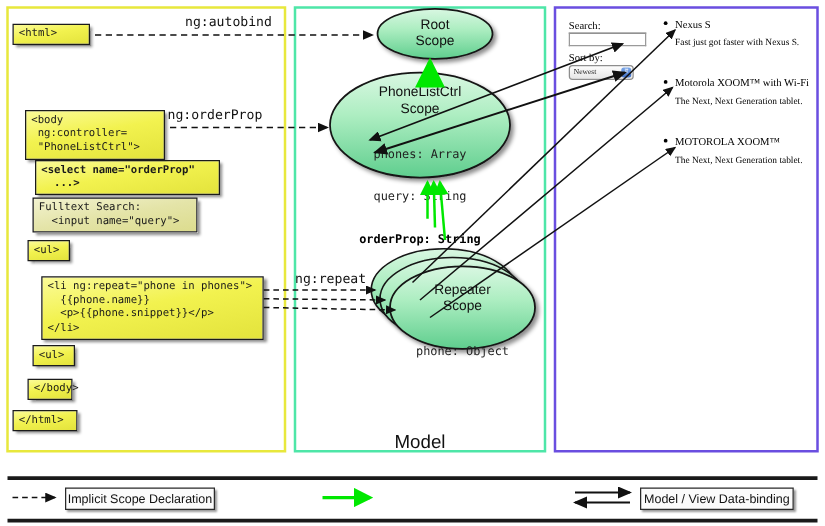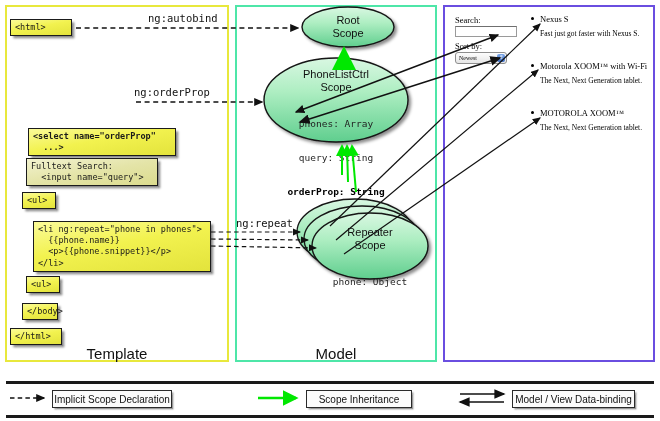--- a/index.html
+++ b/index.html
@@ -242,20 +242,23 @@
       <path d="M296,112 L498,35" stroke="#111" stroke-width="1.4" fill="none" marker-end="url(#arrowBlack)" marker-start="url(#arrowBlackStart)"></path>
       <path d="M300,122 L500,58" stroke="#111" stroke-width="1.6" fill="none" marker-end="url(#arrowBlack)" marker-start="url(#arrowBlackStart)"></path>
       <path d="M330,226 L540,24" stroke="#111" stroke-width="1.2" fill="none" marker-end="url(#arrowBlack)"></path>
       <path d="M336,240 L538,70" stroke="#111" stroke-width="1.2" fill="none" marker-end="url(#arrowBlack)"></path>
       <path d="M344,254 L540,118" stroke="#111" stroke-width="1.2" fill="none" marker-end="url(#arrowBlack)"></path>
     </g>
   </svg>
 
   <div class="codebox" style="left:10px; top:19px; width:62px;">&lt;html&gt;</div>
 
+  <div class="codebox" style="left:20px; top:88px; width:112px;">&lt;body
+ ng:controller=
+ "PhoneListCtrl"&gt;</div>
 
   <div class="codebox bold" style="left:28px; top:128px; width:148px;">&lt;select name="orderProp"
   ...&gt;</div>
 
   <div class="codebox grey" style="left:26px; top:158px; width:132px;">Fulltext Search:
   &lt;input name="query"&gt;</div>
 
   <div class="codebox" style="left:22px; top:192px; width:34px;">&lt;ul&gt;</div>
 
   <div class="codebox" style="left:33px; top:221px; width:178px;">&lt;li ng:repeat="phone in phones"&gt;
@@ -316,30 +319,28 @@
     <div class="phone-name">Motorola XOOM™ with Wi-Fi</div>
     <div class="phone-snippet">The Next, Next Generation tablet.</div>
   </div>
 
   <div class="phone-item" style="left:540px; top:108px;">
     <span class="phone-bullet"></span>
     <div class="phone-name">MOTOROLA XOOM™</div>
     <div class="phone-snippet">The Next, Next Generation tablet.</div>
   </div>
 
-  <div class="panel-label" style="left:6px; top:345px; width:222px;">Template</div>
   <div class="panel-label" style="left:236px; top:345px; width:200px;">Model</div>
 
   <div class="hrule" style="top:381px;"></div>
   <div class="hrule" style="top:415px;"></div>
 
   <svg class="layer" style="z-index:8;" viewBox="0 0 660 421">
     <path d="M10,398 L44,398" stroke="#111" stroke-width="1.3" fill="none" stroke-dasharray="4.5,3.2" marker-end="url(#arrowBlack)"></path>
     <path d="M258,398 L296,398" stroke="#00e800" stroke-width="2.6" fill="none" marker-end="url(#arrowGreen)"></path>
     <path d="M460,394 L504,394" stroke="#111" stroke-width="1.6" fill="none" marker-end="url(#arrowBlack)"></path>
     <path d="M504,402 L460,402" stroke="#111" stroke-width="1.6" fill="none" marker-end="url(#arrowBlack)"></path>
   </svg>
 
   <div class="legend-box" style="left:52px; top:390px; width:120px; height:18px;">Implicit Scope Declaration</div>
-  <div class="legend-box" style="left:306px; top:390px; width:106px; height:18px;">Scope Inheritance</div>
   <div class="legend-box" style="left:512px; top:390px; width:123px; height:18px;">Model / View Data-binding</div>
 
 </div>
 
 </body></html>

